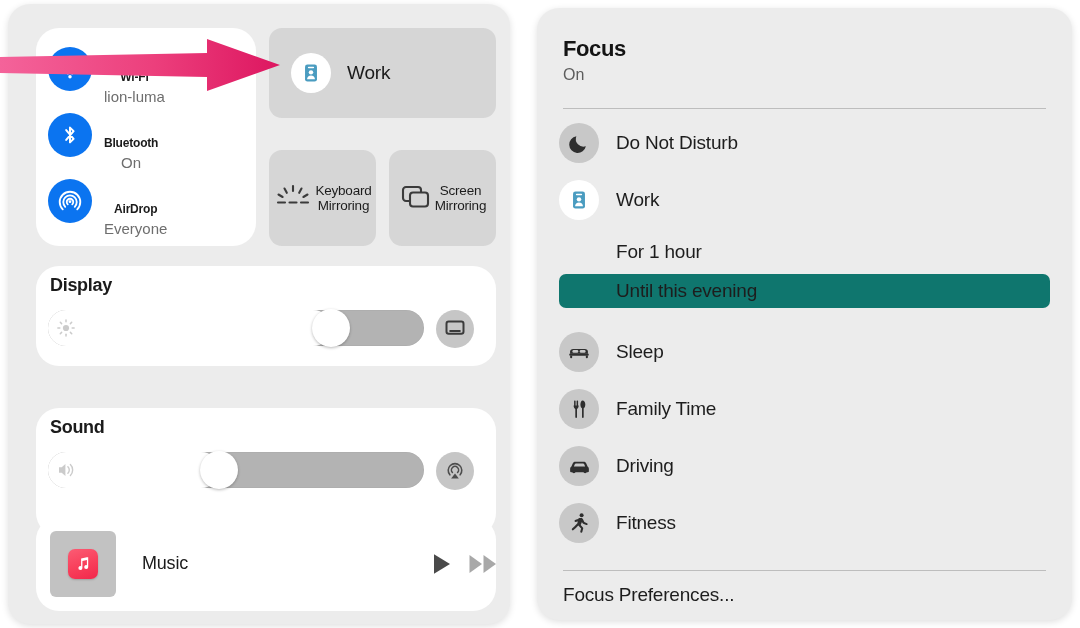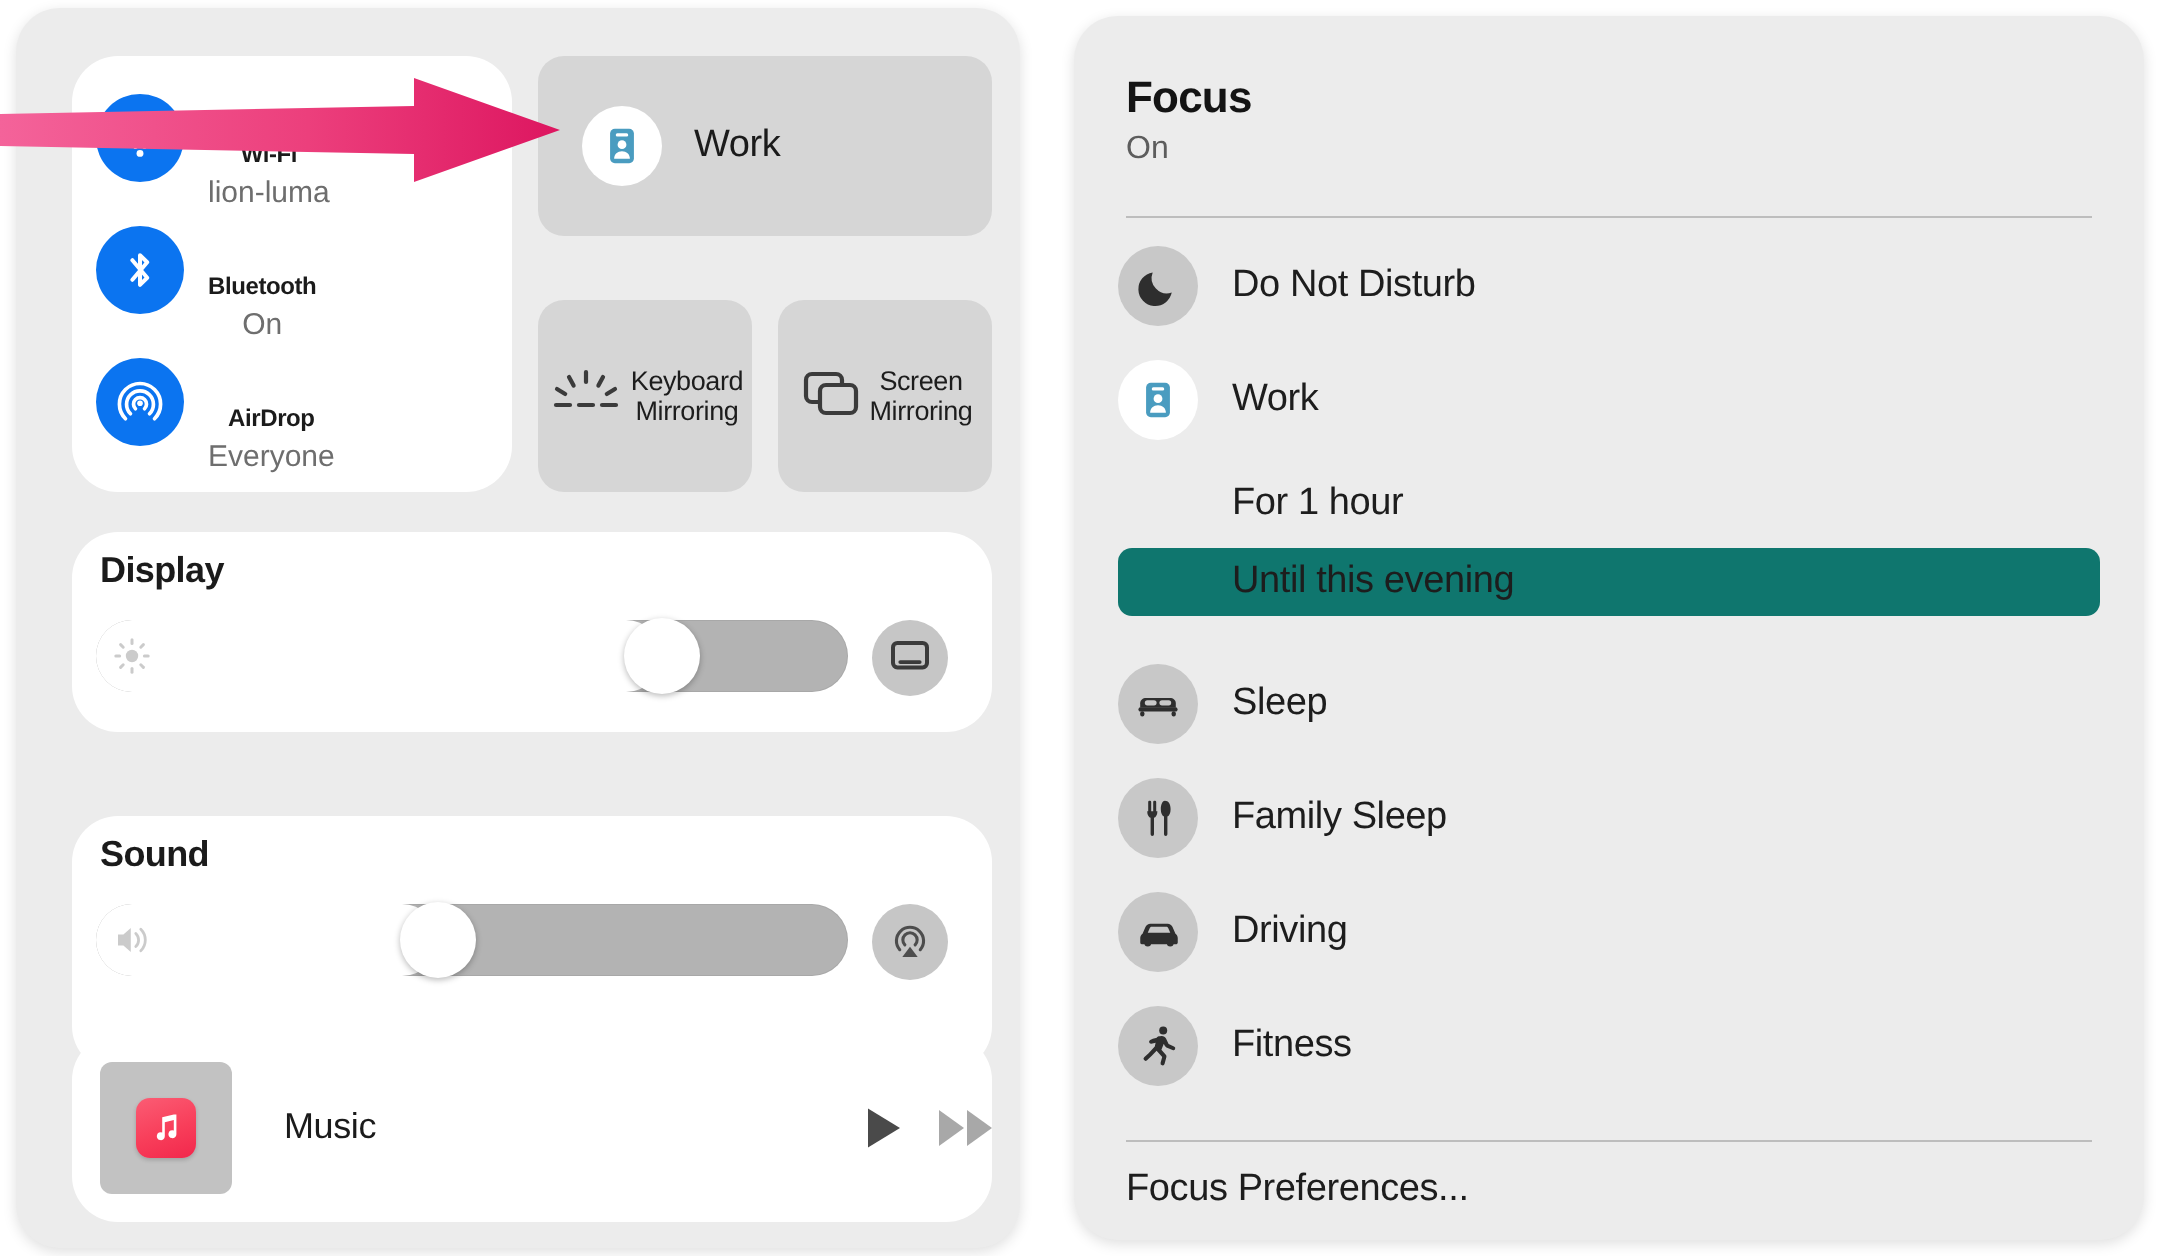--- a/index.html
+++ b/index.html
@@ -422,21 +422,21 @@
       <div class="focus-circle">
         <svg width="24" height="24" viewBox="0 0 24 24">
           <g fill="#2e2e2e">
             <rect x="7.1" y="3.4" width="1.5" height="6" rx="0.6"></rect>
             <rect x="9.6" y="3.4" width="1.5" height="6" rx="0.6"></rect>
             <path d="M6.6 8.6h5.1c0 2-.9 3-1.7 3.3v8.2a.85.85 0 0 1-1.7 0v-8.2c-.8-.3-1.7-1.3-1.7-3.3z"></path>
             <path d="M15.4 3.4c1.9 0 2.9 1.7 2.9 4.2 0 2-.7 3.2-1.6 3.7v8.8a.85.85 0 0 1-1.7 0V11.3c-.9-.5-1.6-1.7-1.6-3.7 0-2.5 1-4.2 2-4.2z"></path>
           </g>
         </svg>
       </div>
-      <div class="focus-label">Family Sleep</div>
+      <div class="focus-label">Family Time</div>
     </div>
 
     <div class="focus-row" style="top:436px">
       <div class="focus-circle">
         <svg width="25" height="25" viewBox="0 0 24 24">
           <path d="M3 14.4c0-1 .5-1.7 1.1-2.1l1.4-3.2c.4-1 1.3-1.6 2.4-1.6h8.2c1.1 0 2 .6 2.4 1.6l1.4 3.2c.6.4 1.1 1.1 1.1 2.1v2.1c0 .5-.4.9-.9.9H3.9a.9.9 0 0 1-.9-.9z" fill="#2e2e2e"></path>
           <path d="M6.6 11.9l1-2.3c.2-.4.5-.6 1-.6h6.8c.5 0 .8.2 1 .6l1 2.3z" fill="#c8c8c8"></path>
           <circle cx="6.6" cy="16.9" r="1.6" fill="#2e2e2e"></circle>
           <circle cx="17.4" cy="16.9" r="1.6" fill="#2e2e2e"></circle>
         </svg>

